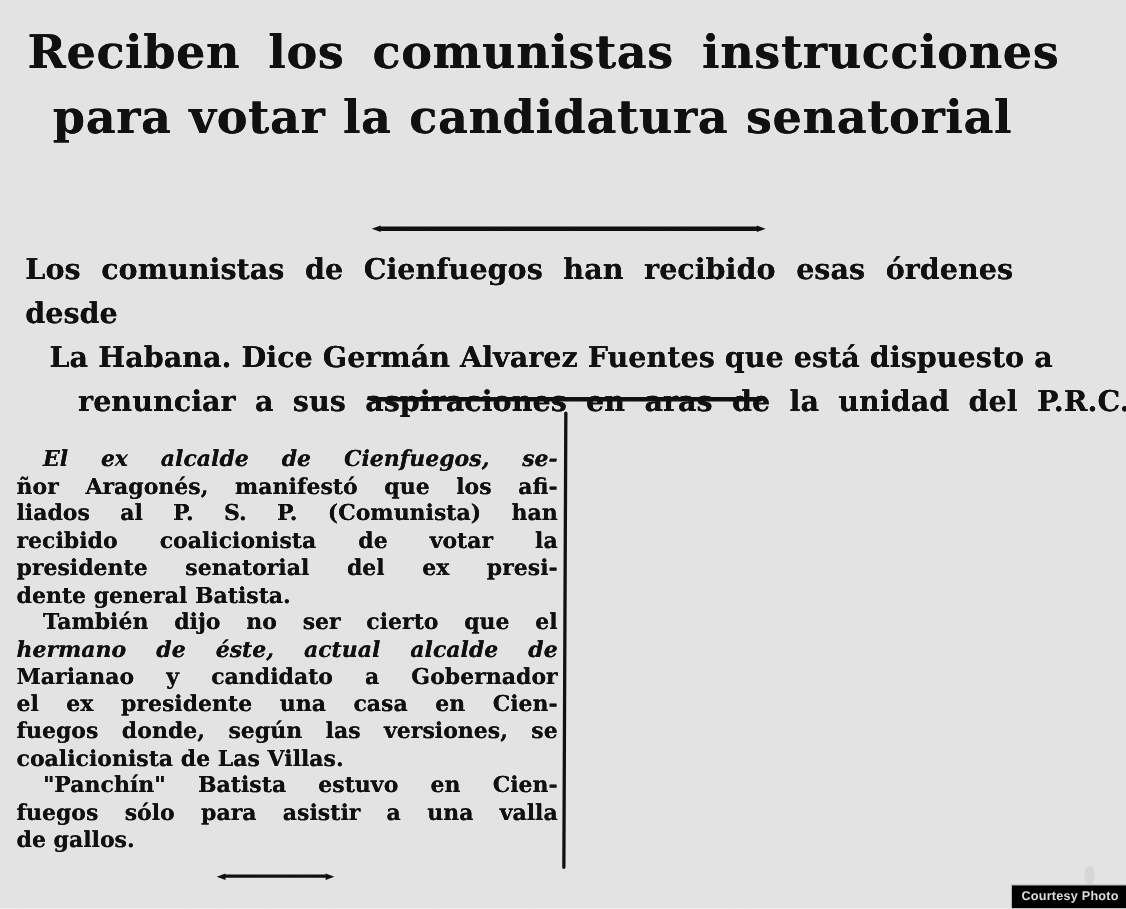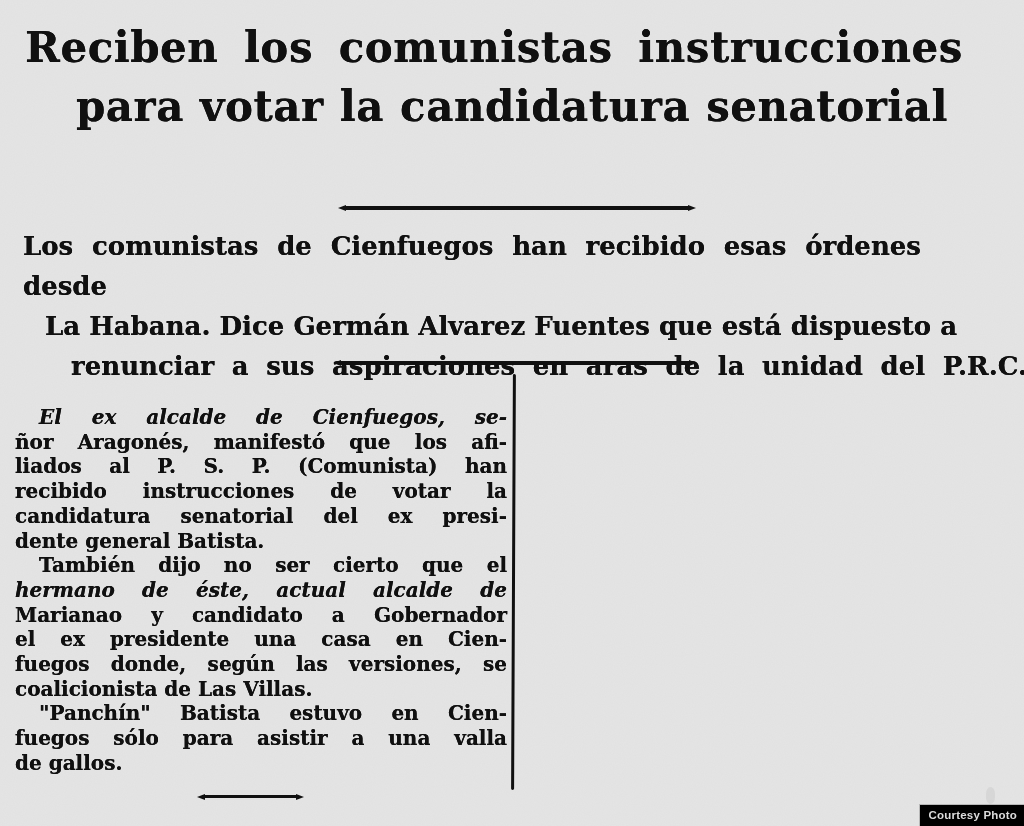--- a/index.html
+++ b/index.html
@@ -15,21 +15,21 @@
 
   
   .headline{position:absolute;top:18px;left:0;width:1024px;}
   .hl{
     font:700 42px/59px "DejaVu Serif", serif;
     letter-spacing:.5px;
     text-align:justify;text-align-last:justify;
     text-shadow:0 0 .6px #101010;
   }
   .hl1{margin-left:25px;width:938px;}
-  .hl2{margin-left:76px;width:872px;}
+  .hl2{margin-left:48px;width:872px;}
   .hl3{margin-left:85px;width:866px;}
 
   
   .rule{position:absolute;height:4px;background:#101010;border-radius:2px;}
   .rule::before,.rule::after{
     content:"";position:absolute;top:-1.5px;width:0;height:0;
     border-top:3.5px solid transparent;border-bottom:3.5px solid transparent;
   }
   .rule::before{left:-6px;border-right:8px solid #101010;}
   .rule::after{right:-6px;border-left:8px solid #101010;}
@@ -106,22 +106,22 @@
     <div class="sh sh2">La Habana. Dice Germán Alvarez Fuentes que está dispuesto a</div>
     <div class="sh sh3">renunciar a sus aspiraciones en aras de la unidad del P.R.C.</div>
   </section>
 
   <div class="rule rule2"></div>
 
   <main class="body-col">
     <div class="bl first it">El ex alcalde de Cienfuegos, se-</div>
     <div class="bl">ñor Aragonés, manifestó que los afi-</div>
     <div class="bl">liados al P. S. P. (Comunista) han</div>
-    <div class="bl">recibido instrucciones de votar la</div>
-    <div class="bl">candidatura senatorial del ex presi-</div>
+    <div class="bl">recibido coalicionista de votar la</div>
+    <div class="bl">presidente senatorial del ex presi-</div>
     <div class="bl last">dente general Batista.</div>
 
     <div class="bl first">También dijo no ser cierto que el</div>
     <div class="bl it">hermano de éste, actual alcalde de</div>
     <div class="bl">Marianao y candidato a Gobernador</div>
     <div class="bl">el ex presidente una casa en Cien-</div>
     <div class="bl">fuegos donde, según las versiones, se</div>
     <div class="bl last">coalicionista de Las Villas.</div>
 
     <div class="bl first">"Panchín" Batista estuvo en Cien-</div>

